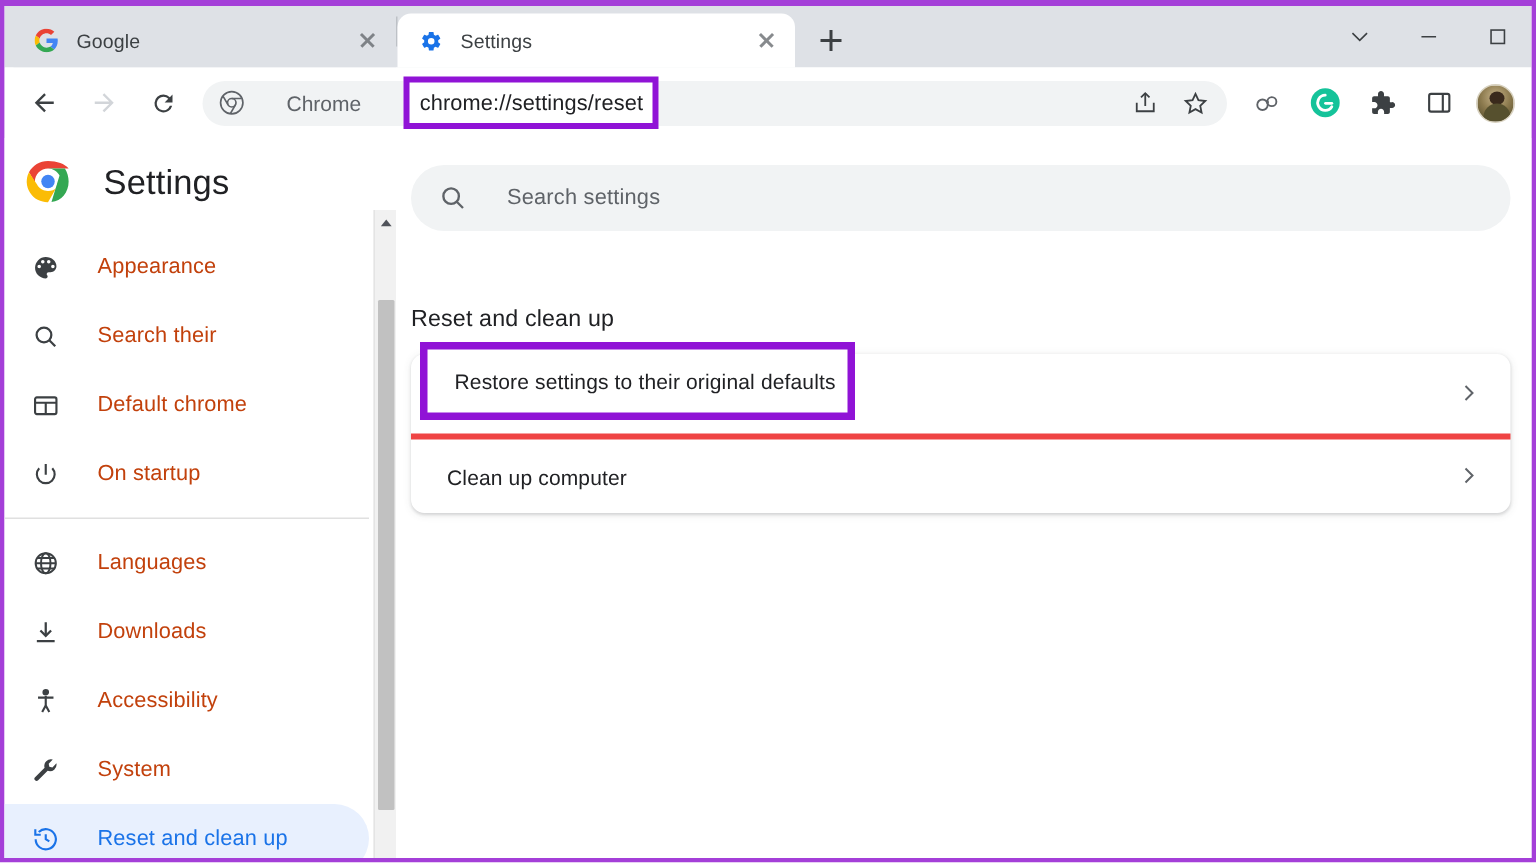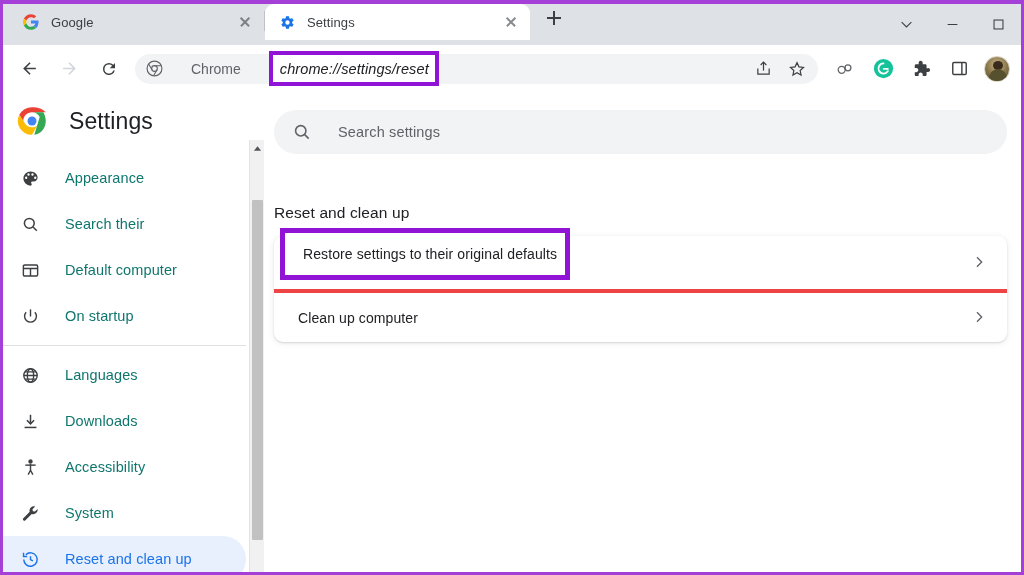--- a/index.html
+++ b/index.html
@@ -19,20 +19,21 @@
     background: #ffffff;
     overflow: hidden;
   }
 
   
   .tabstrip {
     position: relative;
     height: 41px;
     background: #dee1e6;
     display: flex;
+    align-items: flex-end;
     padding-left: 6px;
   }
   .tab {
     position: relative;
     height: 36px;
     width: 255px;
     display: flex;
     align-items: center;
     padding: 0 10px 0 14px;
     font-size: 13px;
@@ -159,21 +160,20 @@
     align-items: center;
     padding: 0 6px 0 7px;
     position: relative;
     z-index: 3;
   }
   .url-text {
     font-size: 14.5px;
     color: #202124;
     white-space: nowrap;
     letter-spacing: .1px;
-    font-style: italic;
   }
   .omni-spacer { flex: 1 1 auto; }
   .omni-right {
     display: flex; align-items: center;
     padding-right: 4px;
   }
   .omni-icon {
     width: 28px; height: 28px;
     margin: 0 3px;
     display: flex; align-items: center; justify-content: center;
@@ -244,21 +244,21 @@
   }
 
   .navlist { padding-top: 5px; }
   .navitem {
     height: 46px;
     display: flex;
     align-items: center;
     padding-left: 16px;
     border-radius: 0 24px 24px 0;
     margin-right: 18px;
-    color: #0f766e;
+    color: #c2410c;
     font-size: 14.5px;
     letter-spacing: .1px;
   }
   .navitem .nav-icon {
     width: 22px; height: 22px;
     flex: 0 0 22px;
     display: flex; align-items: center; justify-content: center;
     margin-right: 24px;
   }
   .navitem.selected {
@@ -538,21 +538,21 @@
           <span>Search their</span>
         </div>
 
         <div class="navitem">
           <span class="nav-icon">
             <svg width="19" height="19" viewBox="0 0 24 24" fill="none" stroke="#3c4043" stroke-width="1.8">
               <rect x="3" y="5" width="18" height="14" rx="1.5"></rect>
               <path d="M3 9.5h18M12 9.5V19"></path>
             </svg>
           </span>
-          <span>Default computer</span>
+          <span>Default chrome</span>
         </div>
 
         <div class="navitem">
           <span class="nav-icon">
             <svg width="19" height="19" viewBox="0 0 24 24" fill="none" stroke="#3c4043" stroke-width="1.8">
               <path d="M12 3v9"></path>
               <path d="M6.5 6.5a7.5 7.5 0 1 0 11 0"></path>
             </svg>
           </span>
           <span>On startup</span>

